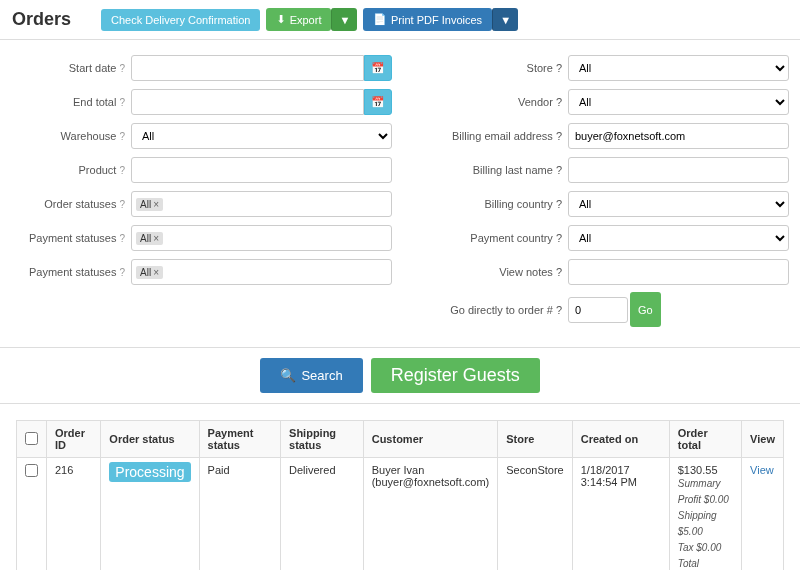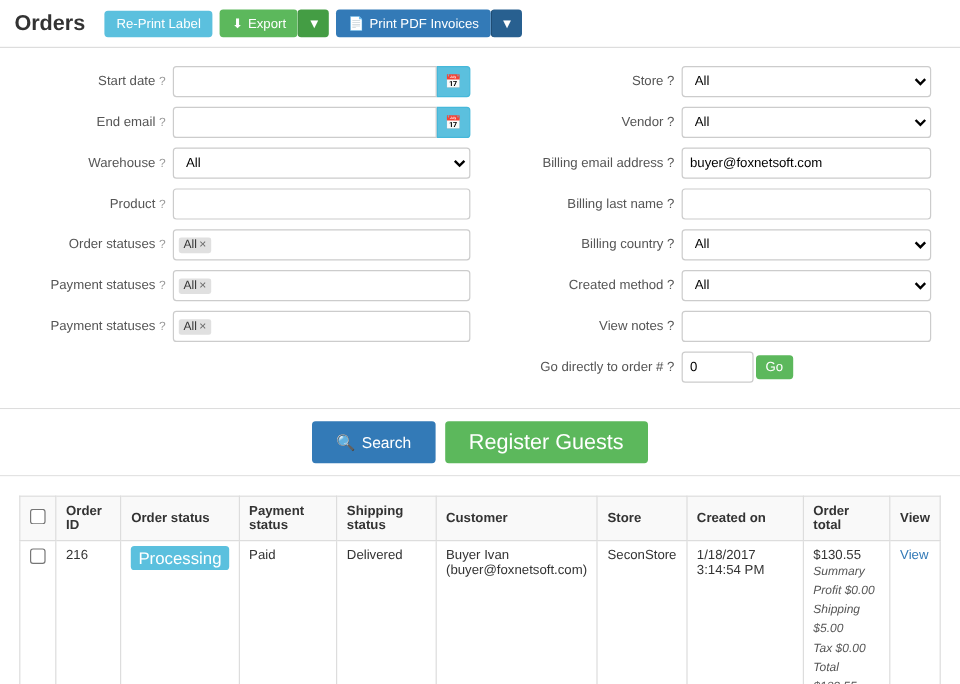--- a/index.html
+++ b/index.html
@@ -2,31 +2,31 @@
 <html><head>
   <meta charset="utf-8">
   <style>
     * { box-sizing: border-box; margin: 0; padding: 0; }
     body { font-family: Arial, sans-serif; font-size: 12px; background: #f5f5f5; color: #333; }
 
     .page { background: #fff; width: 800px; min-height: 570px; }
 
     
     .page-header { background: #fff; padding: 8px 12px; display: flex; align-items: center; gap: 6px; border-bottom: 1px solid #ddd; }
-    .page-title { font-size: 18px; font-weight: bold; color: #333; margin-right: 10px; }
+    .page-title { font-size: 18px; font-weight: bold; color: #333; margin-right: 24px; }
     .btn { padding: 5px 10px; border: none; border-radius: 3px; cursor: pointer; font-size: 11px; color: #fff; }
     .btn-light-blue { background: #5bc0de; }
     .btn-export { background: #5cb85c; display: flex; align-items: center; gap: 4px; }
     .btn-pdf { background: #337ab7; display: flex; align-items: center; gap: 4px; }
     .btn-dropdown { background: #449d44; padding: 5px 7px; border-left: 1px solid #3d8b3d; }
     .btn-pdf-dropdown { background: #286090; padding: 5px 7px; border-left: 1px solid #204d74; }
     .btn-group { display: flex; }
 
     
-    .filter-area { padding: 10px 16px; background: #fff; border-bottom: 1px solid #ddd; }
+    .filter-area { padding: 10px 3px; background: #fff; border-bottom: 1px solid #ddd; }
     .filter-grid { display: grid; grid-template-columns: 1fr 1fr; gap: 0; }
     .filter-left, .filter-right { padding: 4px 8px; }
     .filter-row { display: flex; align-items: center; margin-bottom: 6px; min-height: 28px; }
     .filter-label { font-size: 11px; color: #555; text-align: right; width: 120px; min-width: 120px; padding-right: 6px; display: flex; align-items: center; justify-content: flex-end; gap: 3px; }
     .filter-label .help-icon { color: #999; font-size: 10px; cursor: pointer; }
     .filter-control { flex: 1; }
     .form-control { width: 100%; border: 1px solid #ccc; border-radius: 3px; padding: 3px 6px; font-size: 11px; height: 26px; }
     .input-group { display: flex; }
     .input-group .form-control { border-radius: 3px 0 0 3px; }
     .input-calendar { background: #5bc0de; color: #fff; border: 1px solid #46b8da; border-radius: 0 3px 3px 0; padding: 3px 6px; cursor: pointer; font-size: 11px; }
@@ -43,32 +43,32 @@
     
     .table-area { padding: 16px; background: #fff; }
     table { width: 100%; border-collapse: collapse; font-size: 11px; }
     table th { background: #f9f9f9; border: 1px solid #ddd; padding: 6px 8px; text-align: left; font-weight: bold; font-size: 11px; }
     table td { border: 1px solid #ddd; padding: 6px 8px; vertical-align: top; }
     .checkbox-col { width: 22px; text-align: center; }
     .status-badge-processing { background: #5bc0de; color: #fff; padding: 2px 6px; border-radius: 3px; font-size: 14px; }
     .link-view { color: #337ab7; text-decoration: none; cursor: pointer; }
     .summary-text { font-size: 10px; color: #555; line-height: 1.6; font-style: italic; }
     .spinner-input-group { display: flex; align-items: center; gap: 2px; }
-    .btn-go { background: #5cb85c; color: #fff; border: none; padding: 3px 8px; border-radius: 3px; cursor: pointer; font-size: 11px; height: 20px; }
+    .btn-go { background: #5cb85c; color: #fff; border: none; padding: 3px 8px; border-radius: 3px; cursor: pointer; font-size: 11px; height: 35px; }
 
     .right-label { font-size: 11px; color: #555; text-align: right; width: 160px; min-width: 160px; padding-right: 6px; display: flex; align-items: center; justify-content: flex-end; gap: 3px; }
   </style>
 </head>
 <body>
 
 <div class="page">
 
   <div class="page-header">
     <span class="page-title">Orders</span>
-    <button class="btn btn-light-blue">Re-Print Label</button>
+    <button class="btn btn-light-blue">Check Delivery Confirmation</button>
     <div class="btn-group">
       <button class="btn btn-export">
         <span>⬇</span>
         <span>Export</span>
       </button>
       <button class="btn btn-dropdown">▼</button>
     </div>
     <div class="btn-group">
       <button class="btn btn-pdf">
         <span>📄</span>
@@ -90,21 +90,21 @@
           <div class="filter-control">
             <div class="input-group">
               <input type="text" class="form-control" value="" placeholder="" style="">
               <button class="input-calendar">📅</button>
             </div>
           </div>
         </div>
 
         <div class="filter-row">
           <div class="filter-label">
-            <span>End email</span>
+            <span>End total</span>
             <span class="help-icon">?</span>
           </div>
           <div class="filter-control">
             <div class="input-group">
               <input type="text" class="form-control" value="" placeholder="" style="">
               <button class="input-calendar">📅</button>
             </div>
           </div>
         </div>
 
@@ -228,21 +228,21 @@
           </div>
           <div class="filter-control">
             <select class="select-control">
               <option>All</option>
             </select>
           </div>
         </div>
 
         <div class="filter-row">
           <div class="right-label">
-            <span>Created method</span>
+            <span>Payment country</span>
             <span class="help-icon">?</span>
           </div>
           <div class="filter-control">
             <select class="select-control">
               <option>All</option>
             </select>
           </div>
         </div>
 
         <div class="filter-row">

